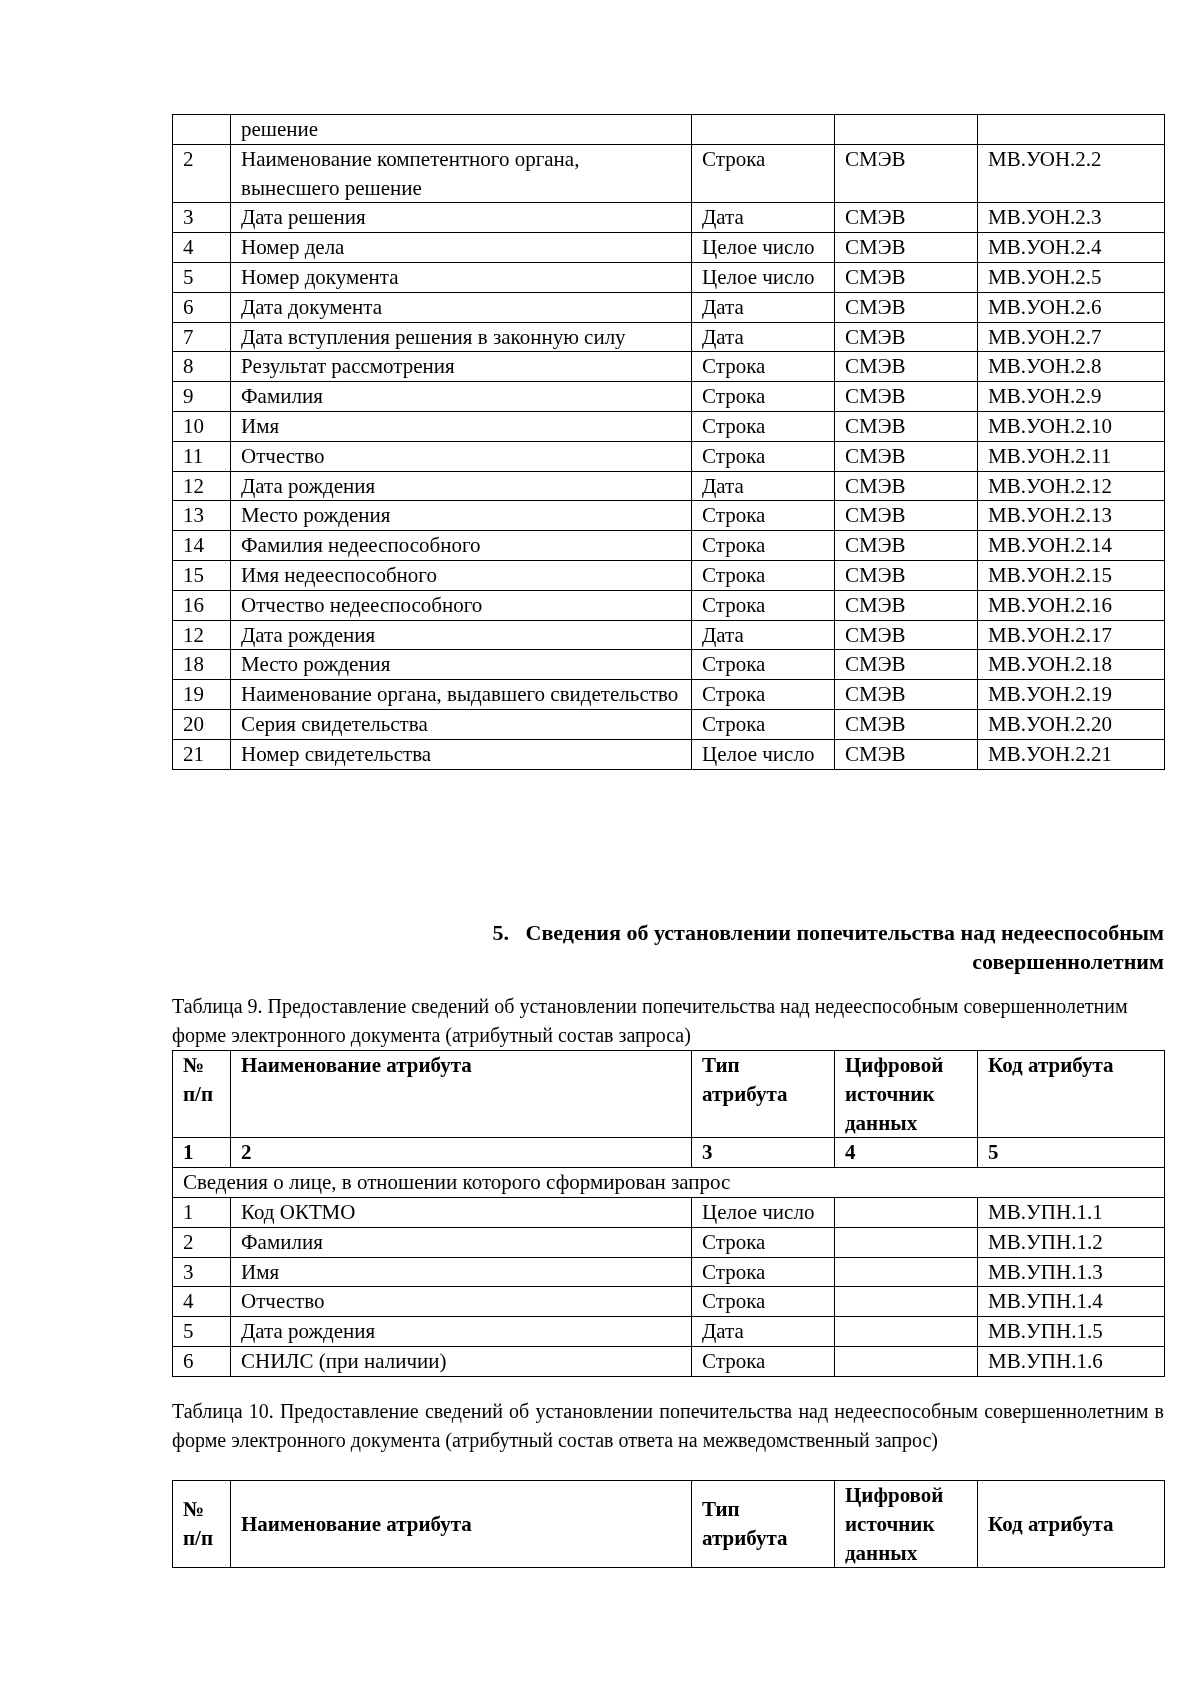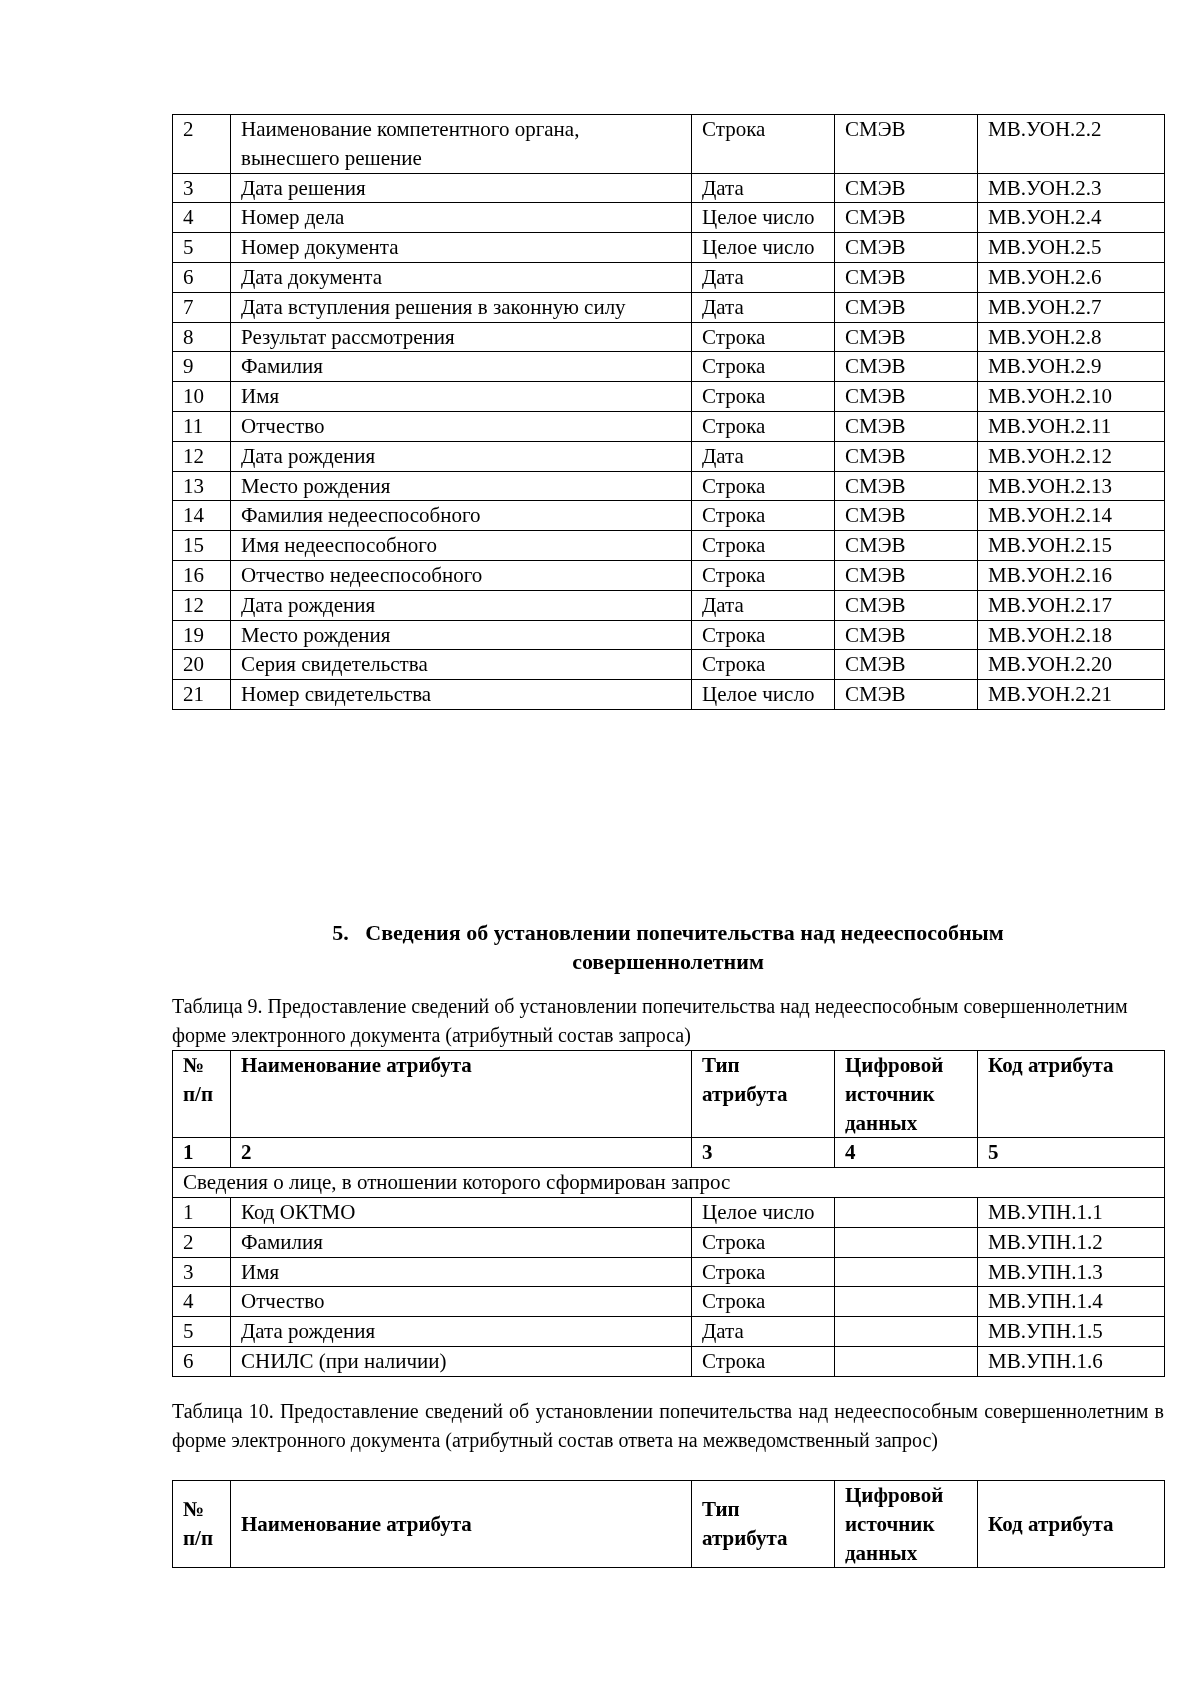--- a/index.html
+++ b/index.html
@@ -3,40 +3,47 @@
 <meta charset="utf-8">
 <style>
   html, body { margin:0; padding:0; background:#ffffff; }
   body { width:1200px; height:1697px; position:relative; font-family:"Liberation Serif", serif; color:#000; font-size:21px; }
   .page { position:absolute; left:0; top:0; width:1200px; }
   table { border-collapse:collapse; position:absolute; left:172px; width:992px; table-layout:fixed; }
   td { border:1.5px solid #000; vertical-align:top; padding:0 10px; line-height:28.8px; font-size:21px; }
   col.c1 { width:58px; } col.c2 { width:461px; } col.c3 { width:143px; } col.c4 { width:143px; } col.c5 { width:187px; }
   .bold td { font-weight:bold; }
   .section-row td { font-weight:normal; }
-  .heading { position:absolute; left:172px; width:992px; text-align:center; font-weight:bold; font-size:22px; line-height:29px; }
+  .heading { position:absolute; left:172px; width:992px; text-align:right; font-weight:bold; font-size:22px; line-height:29px; }
   .caption { position:absolute; left:172px; width:992px; font-size:20px; line-height:28.5px; }
   .justify { text-align:justify; text-align-last:left; }
   .hdr-mid td { vertical-align:middle; font-weight:bold; }
 </style>
 </head>
 <body>
 
 <div class="page">
 
   <table style="top:114px;">
     <colgroup>
         <col class="c1">
         <col class="c2">
         <col class="c3">
         <col class="c4">
         <col class="c5">
       </colgroup>
     <tbody id="t8body">
         <tr>
+          <td></td>
+          <td>решение</td>
+          <td></td>
+          <td></td>
+          <td></td>
+        </tr>
+        <tr>
           <td>2</td>
           <td>Наименование компетентного органа, вынесшего решение</td>
           <td>Строка</td>
           <td>СМЭВ</td>
           <td>МВ.УОН.2.2</td>
         </tr>
         <tr>
           <td>3</td>
           <td>Дата решения</td>
           <td>Дата</td>
@@ -135,25 +142,32 @@
           <td>МВ.УОН.2.16</td>
         </tr>
         <tr>
           <td>12</td>
           <td>Дата рождения</td>
           <td>Дата</td>
           <td>СМЭВ</td>
           <td>МВ.УОН.2.17</td>
         </tr>
         <tr>
+          <td>18</td>
+          <td>Место рождения</td>
+          <td>Строка</td>
+          <td>СМЭВ</td>
+          <td>МВ.УОН.2.18</td>
+        </tr>
+        <tr>
           <td>19</td>
-          <td>Место рождения</td>
-          <td>Строка</td>
-          <td>СМЭВ</td>
-          <td>МВ.УОН.2.18</td>
+          <td>Наименование органа, выдавшего свидетельство</td>
+          <td>Строка</td>
+          <td>СМЭВ</td>
+          <td>МВ.УОН.2.19</td>
         </tr>
         <tr>
           <td>20</td>
           <td>Серия свидетельства</td>
           <td>Строка</td>
           <td>СМЭВ</td>
           <td>МВ.УОН.2.20</td>
         </tr>
         <tr>
           <td>21</td>

